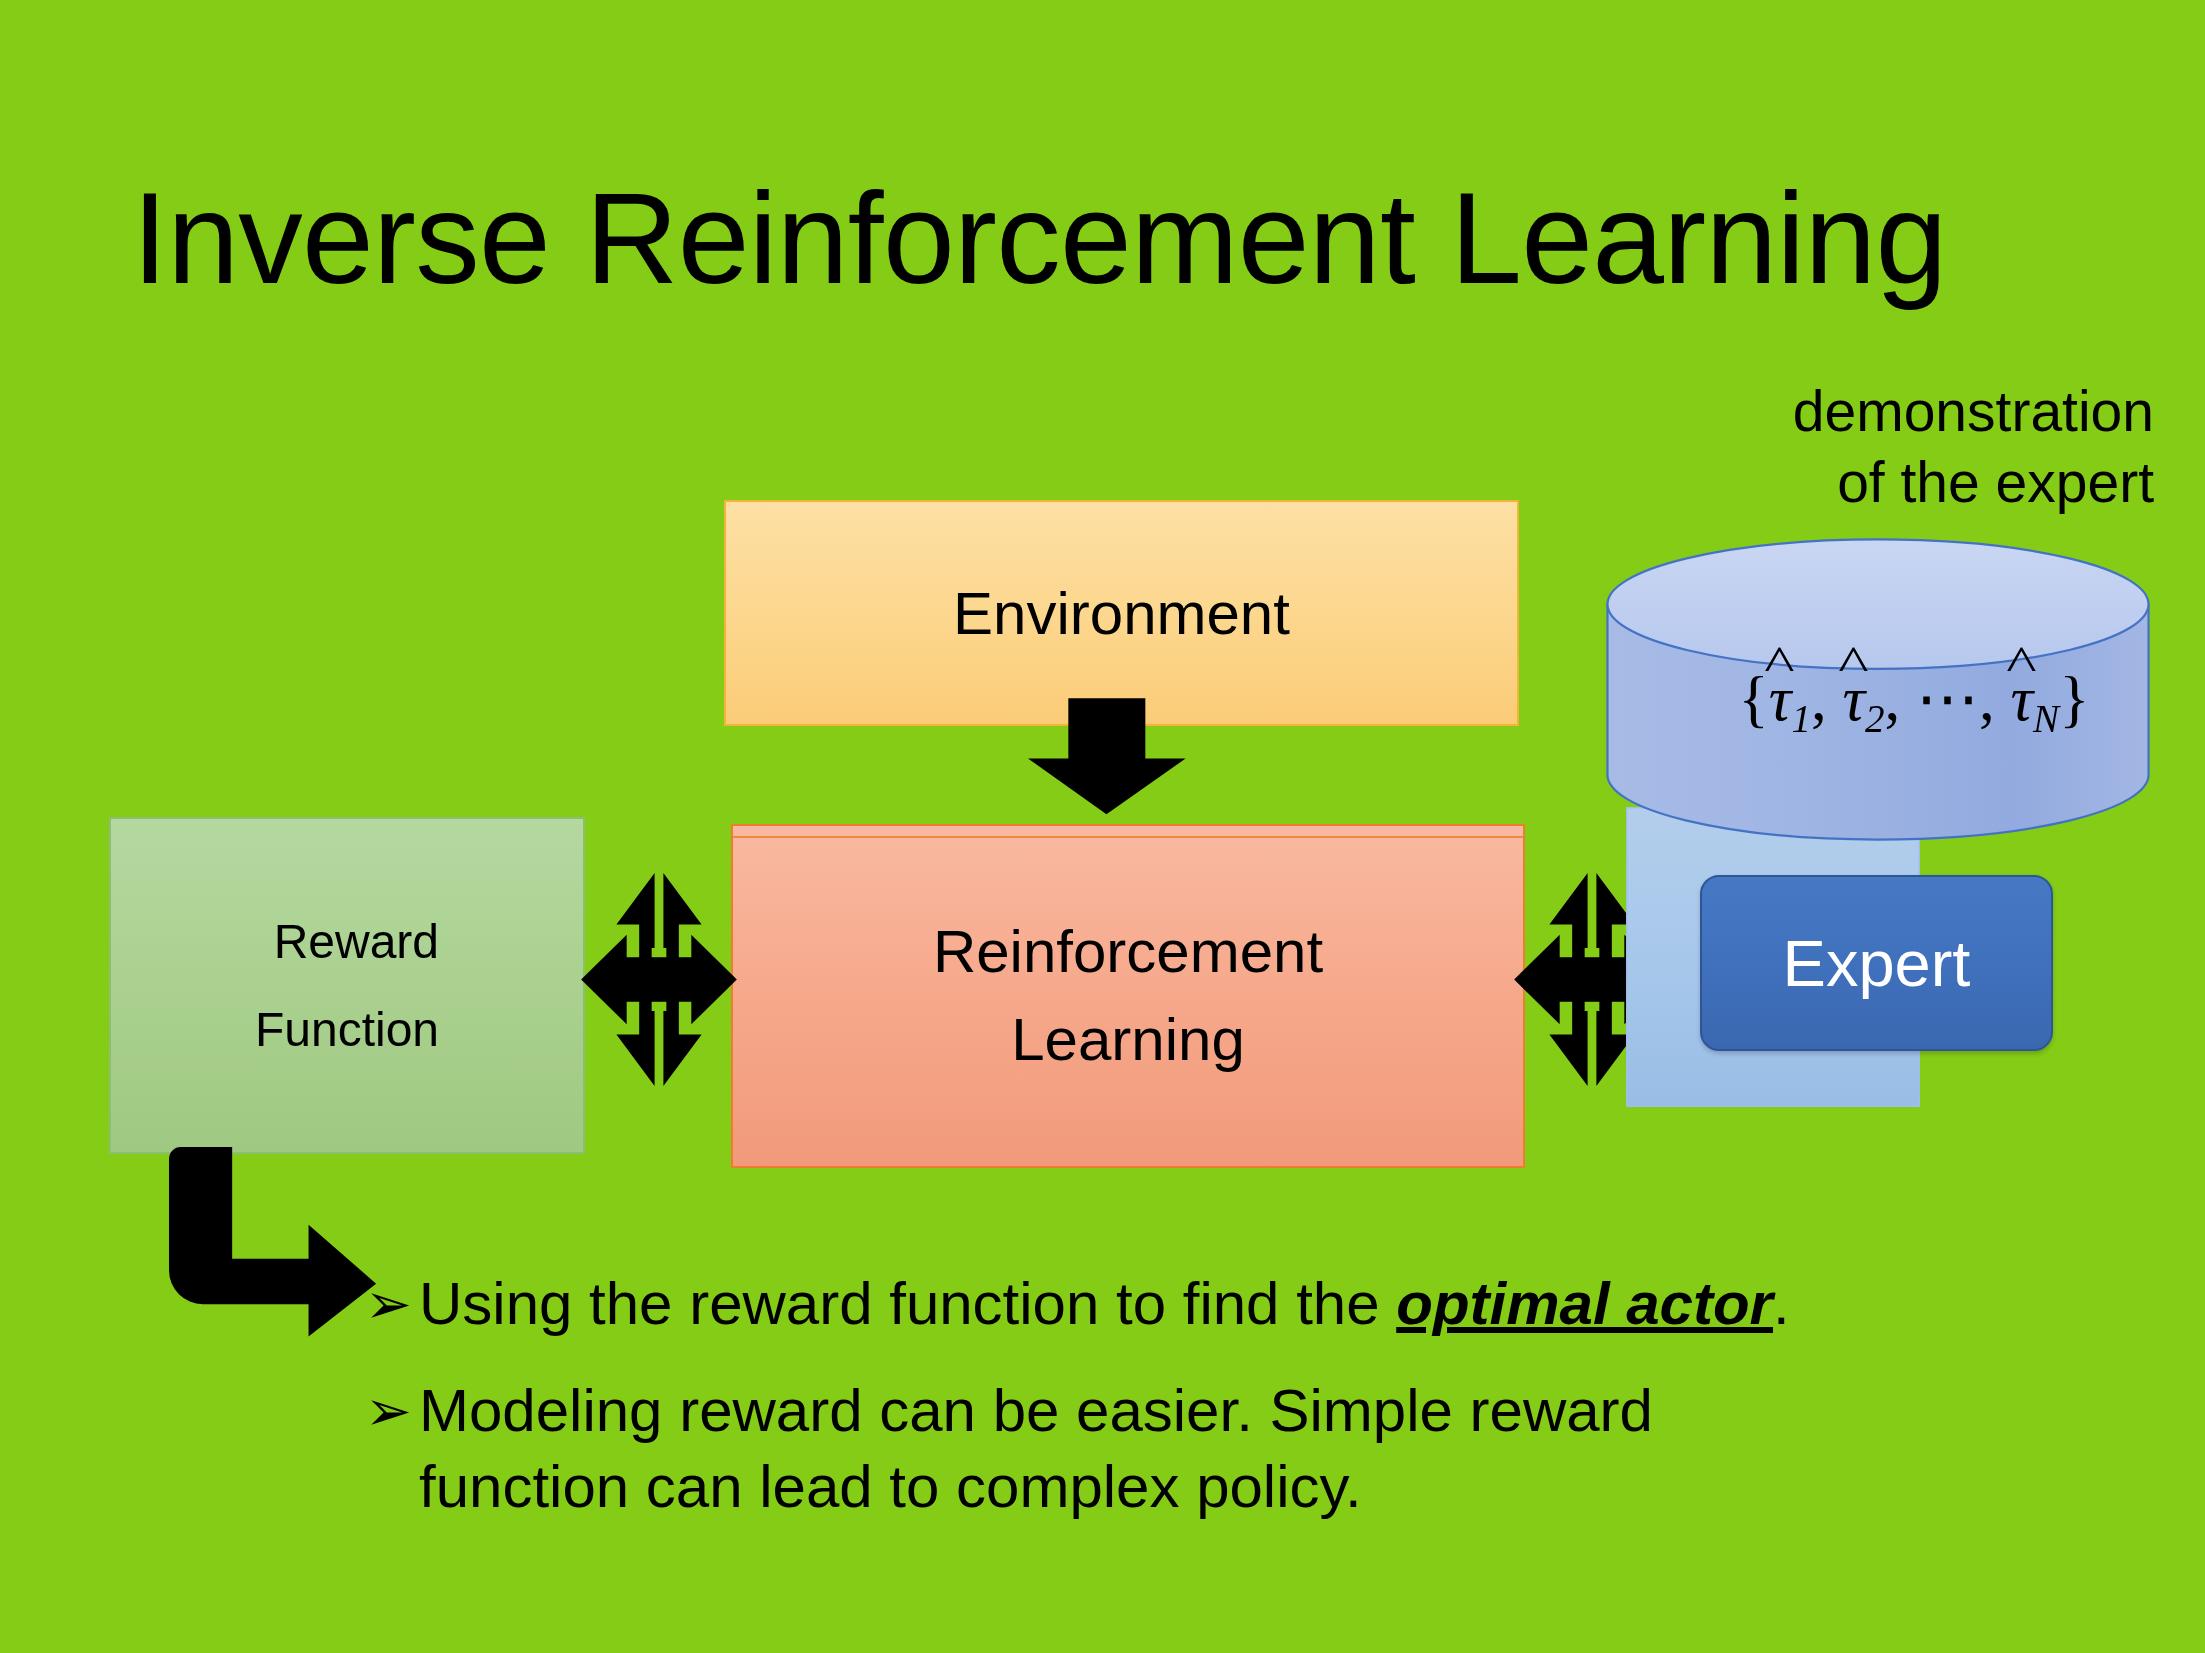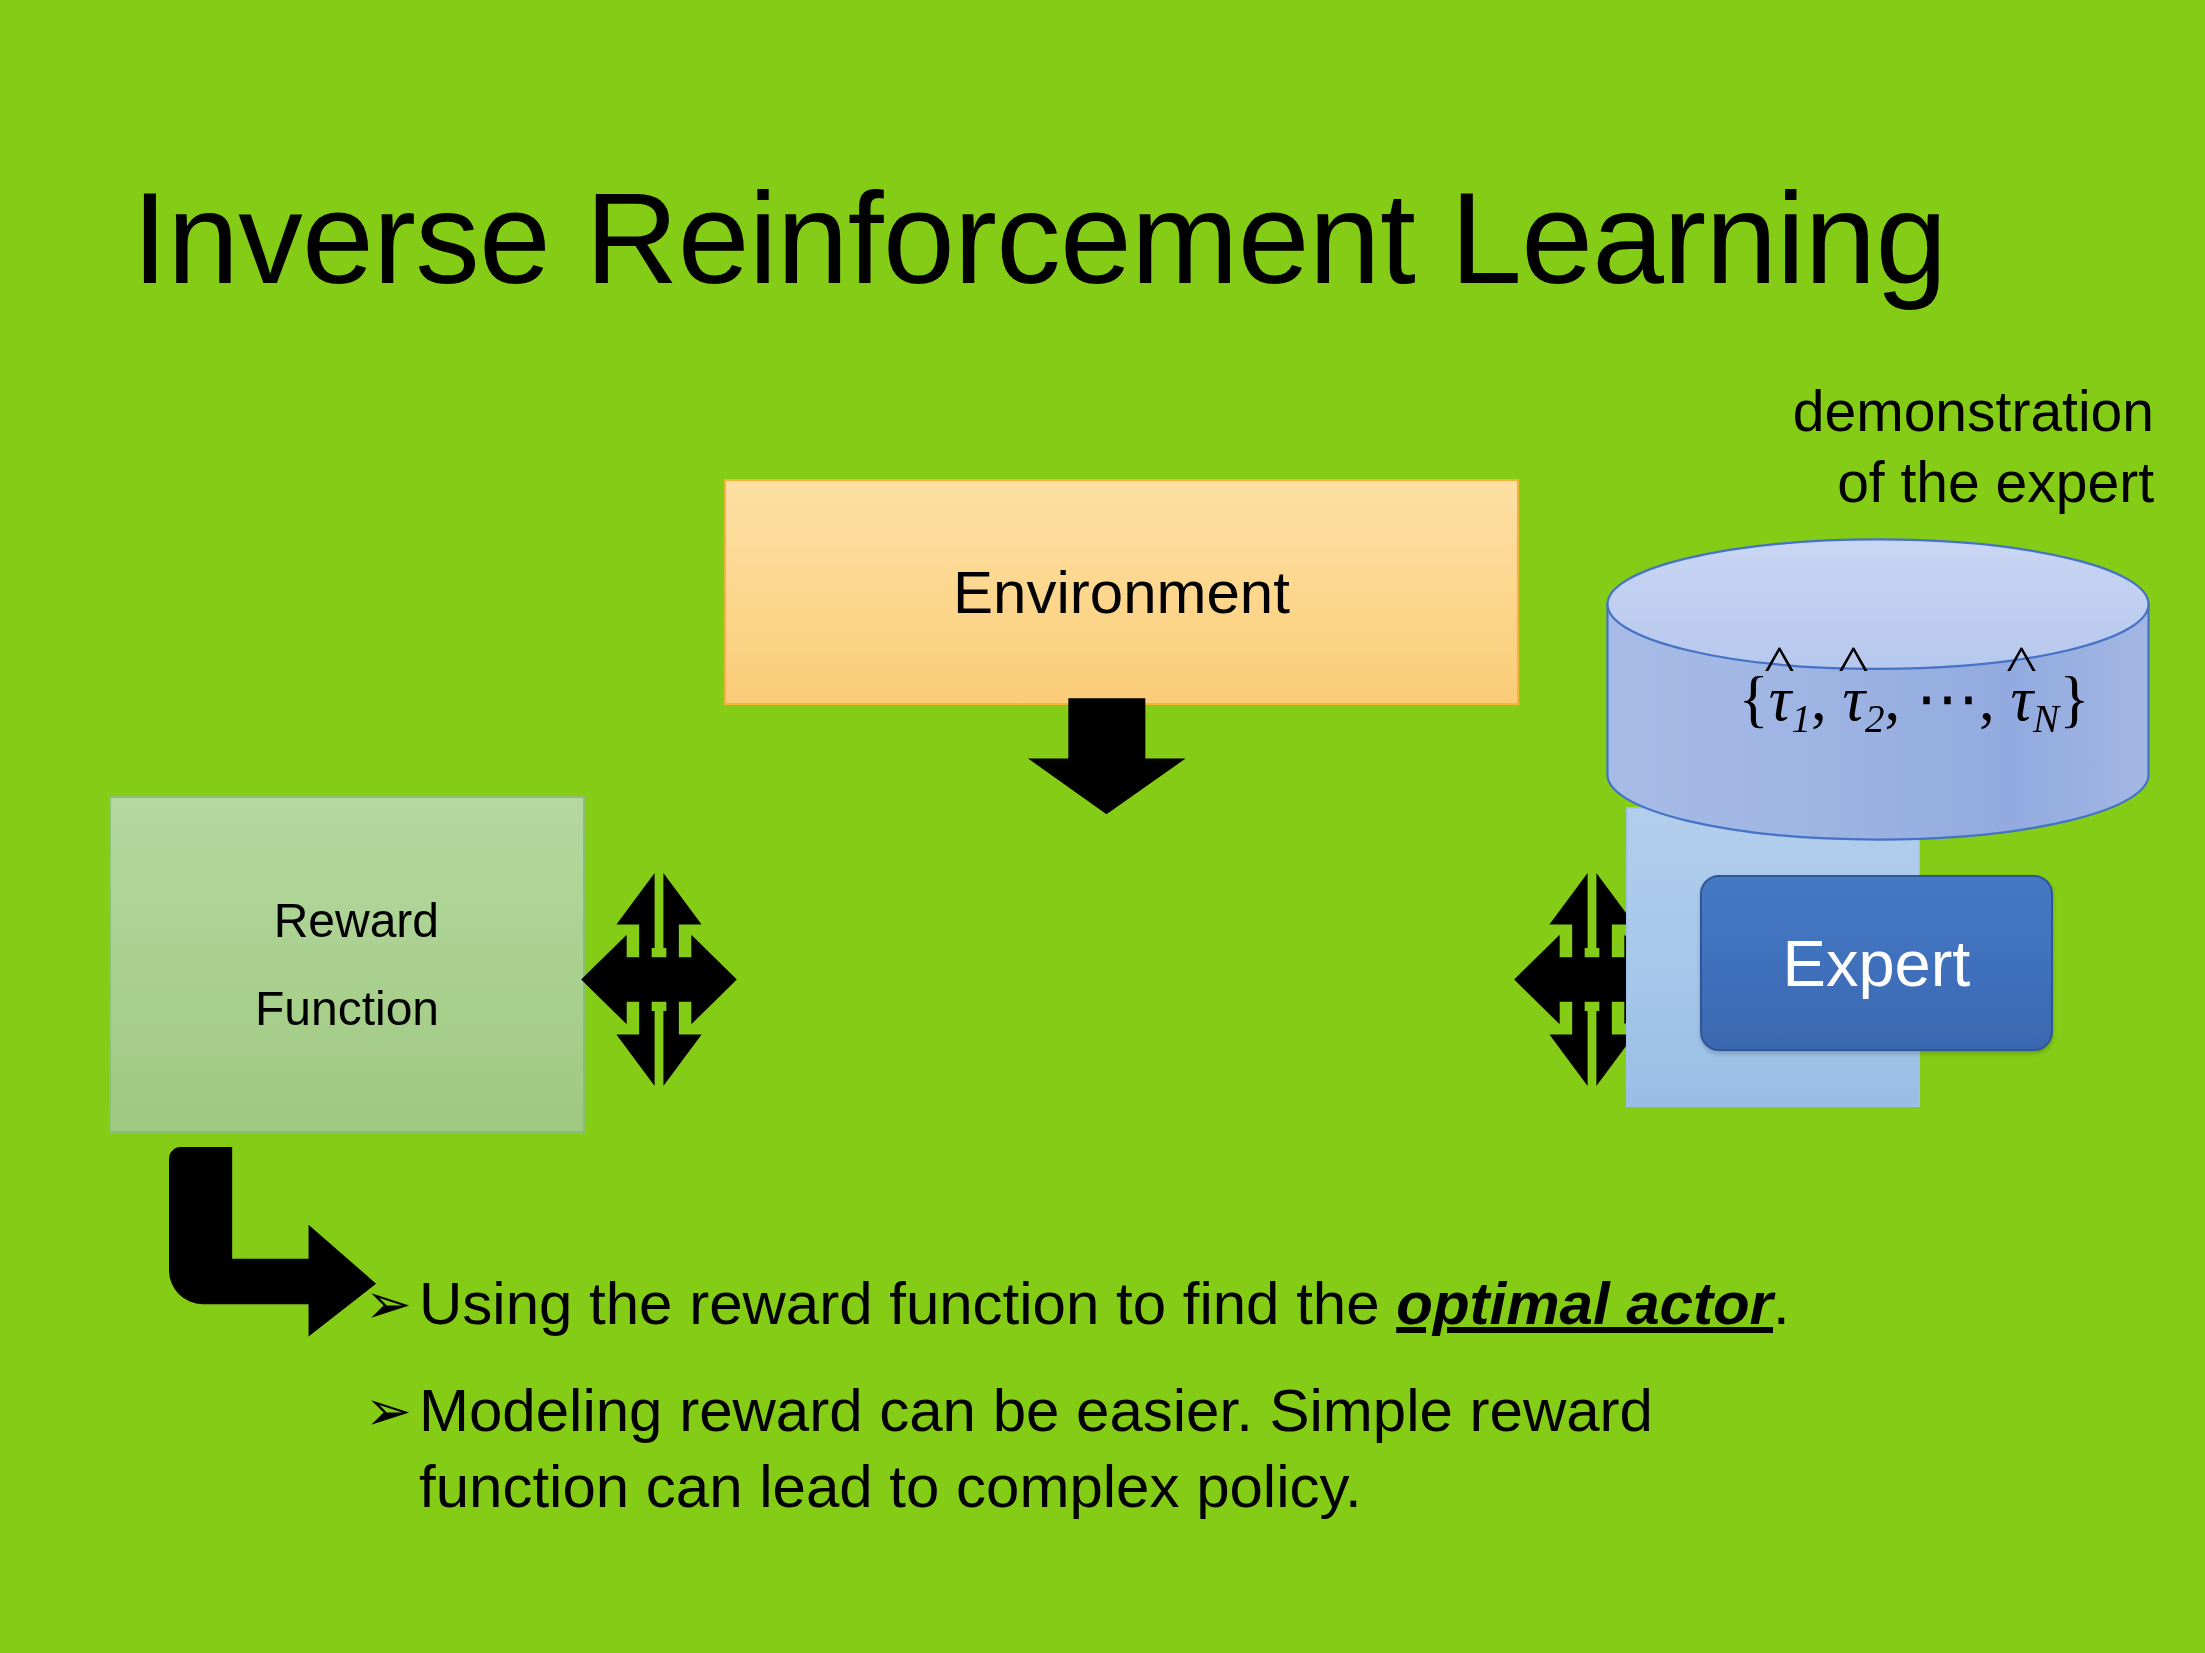--- a/index.html
+++ b/index.html
@@ -36,20 +36,21 @@
 
   
   .box {
     position: absolute;
     box-sizing: border-box;
     display: flex;
     align-items: center;
     justify-content: center;
     text-align: center;
     color: #000000;
+    margin-top: 21px;
   }
 
   .box-env {
     left: 724px;
     top: 479px;
     width: 795px;
     height: 226px;
     background: linear-gradient(to bottom, #FDE0A4 0%, #FCD68C 55%, #FBCC78 100%);
     border: 2.2px solid #F2B537;
     font-size: 60px;
@@ -218,20 +219,25 @@
   <div class="slide-title">Inverse Reinforcement Learning</div>
 
   <div class="box box-env">
     <span class="box-label">Environment</span>
   </div>
 
   <svg class="arrow-svg" style="left:1028px; top:698px; width:198px; height:118px;" viewBox="0 0 270 160" xmlns="http://www.w3.org/2000/svg">
     <polygon points="55,0 160,0 160,82 215,82 107,158 0,82 55,82" fill="#000000"></polygon>
   </svg>
 
+  <div class="box box-rl">
+    <span class="rl-topline"></span>
+    <span class="box-label">Reinforcement
+Learning</span>
+  </div>
 
   <div class="box box-reward">
     <span class="box-label">Reward
 Function</span>
   </div>
 
   <svg class="arrow-svg" style="left:581px; top:873px; width:156px; height:213px;" viewBox="0 0 212 290" xmlns="http://www.w3.org/2000/svg">
 
     <polygon points="0,145 62,84 62,115 150,115 150,84 212,145 150,206 150,175 62,175 62,206" fill="#000000"></polygon>
 

